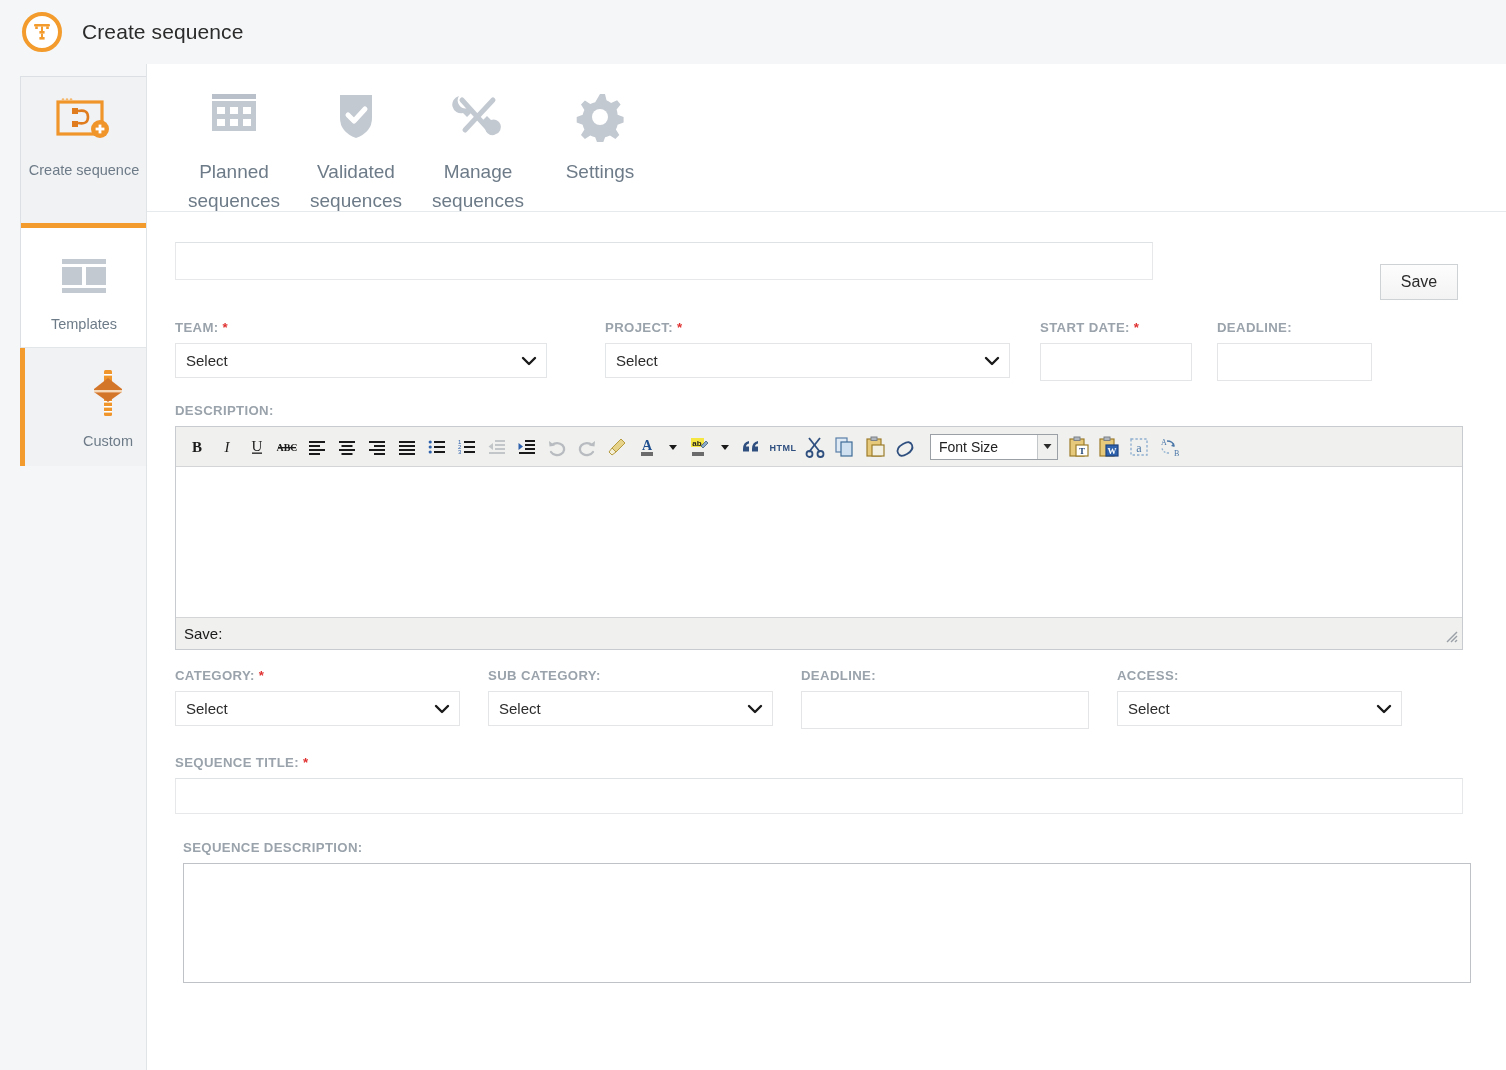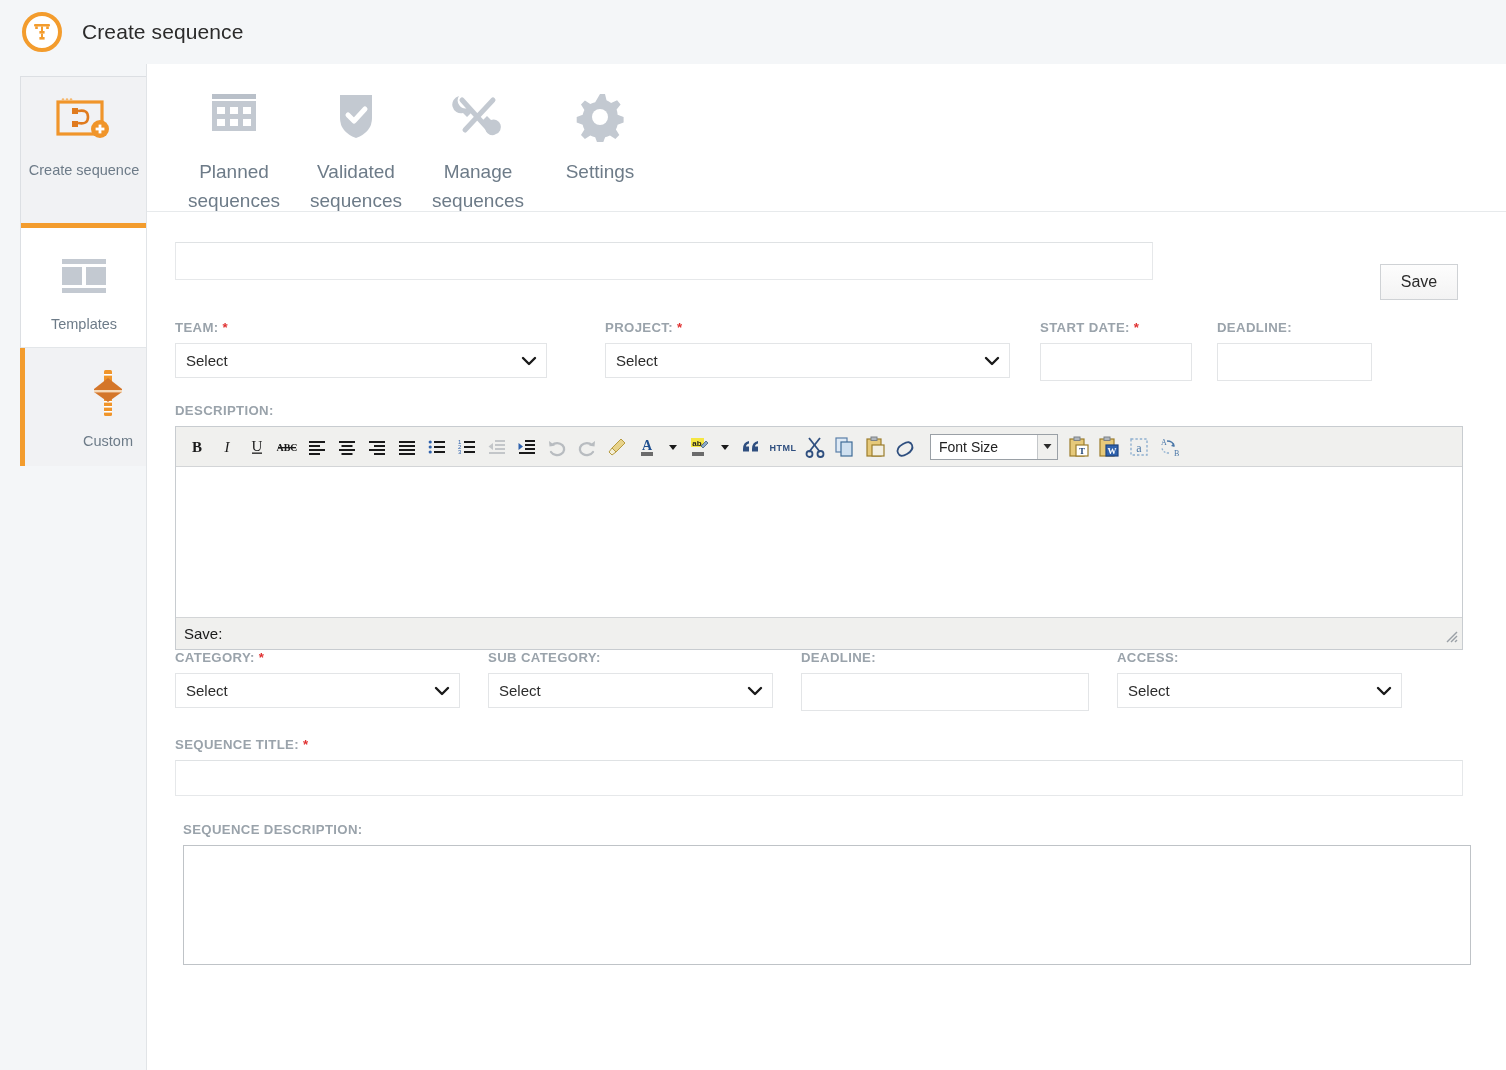--- a/index.html
+++ b/index.html
@@ -217,21 +217,21 @@
     padding-left: 8px; font-size: 14px; color: #222;
   }
   .fontsize-combo .fs-arrow {
     width: 20px; background: #f0f0ee;
     border-left: 1px solid #c4c7ca;
     display: flex; align-items: center; justify-content: center;
   }
 
   
   .add-seq-label { margin-top: 24px; }
-  .row3 { display: flex; }
+  .row3 { display: flex; margin-top: 18px; }
   .c-cat { width: 285px; }
   .c-sub { width: 285px; margin-left: 28px; }
   .c-dead2 { width: 288px; margin-left: 28px; }
   .c-access { width: 285px; margin-left: 28px; }
 
   .seq-title-block { margin-top: 26px; }
   .seq-title-in { width: 1288px; height: 36px; }
   .seq-desc-block { margin-top: 26px; padding-left: 8px; }
   .seq-desc-in {
     width: 1288px; height: 120px;

